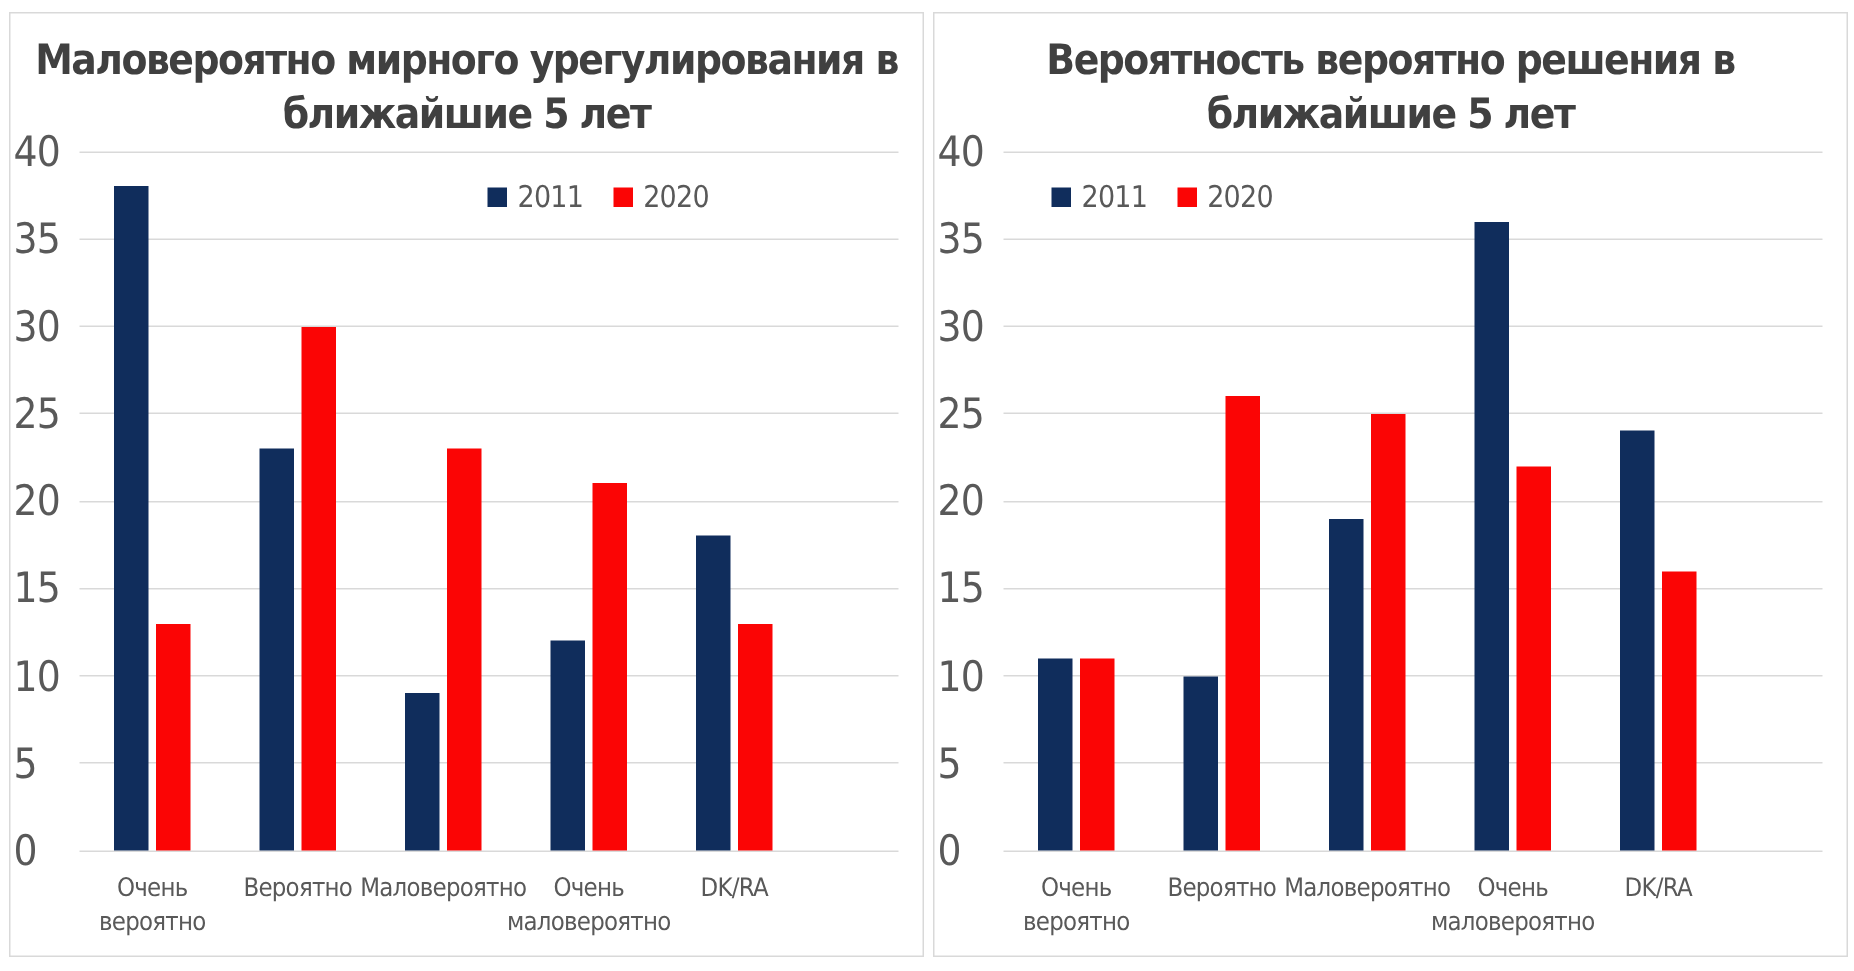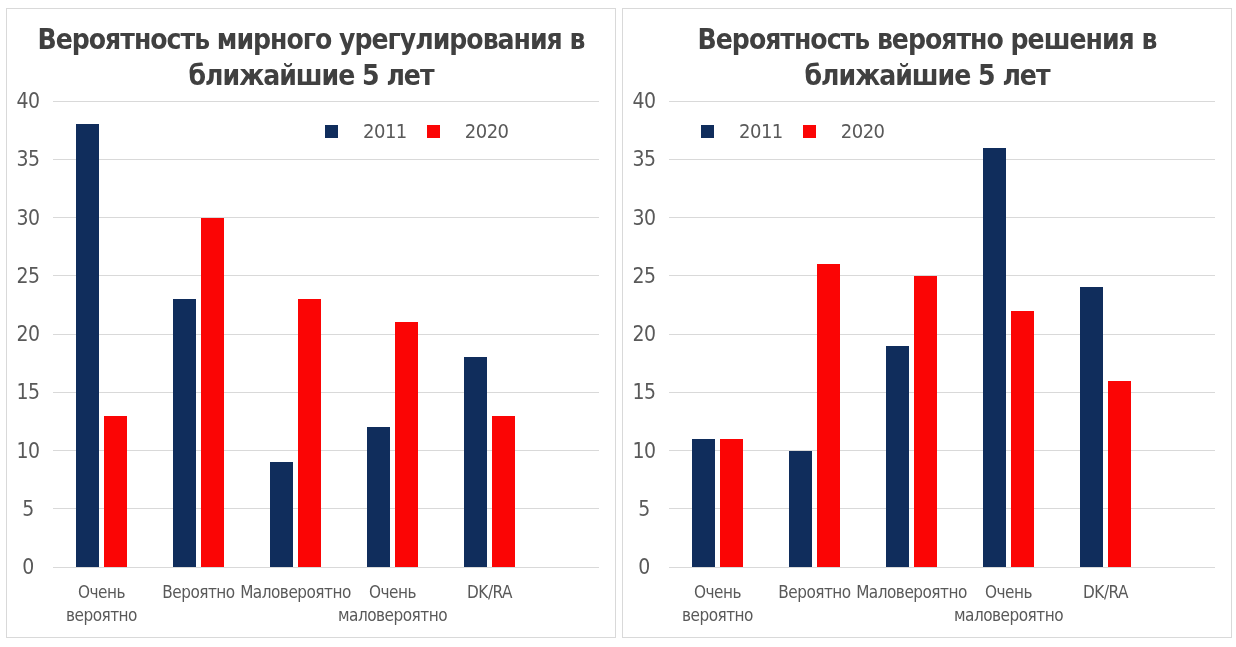--- a/index.html
+++ b/index.html
@@ -24,50 +24,50 @@
   .chart-title{
     position:absolute;top:13px;left:10px;right:10px;
     text-align:center;color:var(--c-title);
     font-weight:bold;font-size:28px;line-height:36px;
     font-stretch:condensed;letter-spacing:-1px;
   }
   .gridline{
     position:absolute;height:1px;background:var(--c-grid);
   }
   .y-tick{
-    position:absolute;width:38px;text-align:center;
-    color:var(--c-axis);font-size:21px;line-height:21px;
+    position:absolute;width:38px;text-align:left;
+    color:var(--c-axis);font-size:28px;line-height:21px;
     font-stretch:condensed;letter-spacing:-0.5px;
     transform:translateY(-50%);
   }
   .bar{position:absolute;}
   .legend{
     position:absolute;display:flex;align-items:center;gap:20px;
   }
   .legend-item{display:flex;align-items:center;gap:7px;}
   .legend-swatch{width:13px;height:13px;display:inline-block;}
   .legend-label{
     color:var(--c-axis);font-size:20px;line-height:20px;
-    font-stretch:condensed;letter-spacing:-0.5px;margin-left:18px;
+    font-stretch:condensed;letter-spacing:-0.5px;
   }
   .x-label{
     position:absolute;display:flex;flex-direction:column;align-items:center;
     color:var(--c-axis);font-size:17px;line-height:23px;
     font-stretch:condensed;letter-spacing:-0.5px;
   }
   .x-label-line{white-space:nowrap;}
   .title-line{white-space:nowrap;}
 </style>
 </head>
 <body>
 
 <div class="page">
   <section class="panel" id="panel-0">
       <div class="chart-title">
-        <div class="title-line">Вероятность мирного урегулирования в</div>
+        <div class="title-line">Маловероятно мирного урегулирования в</div>
         <div class="title-line">ближайшие 5 лет</div>
       </div>
       <div class="gridline" style="left: 46px; width: 546px; top: 557.5px;"></div>
       <div class="y-tick" style="left: 2px; top: 558px;">0</div>
       <div class="gridline" style="left: 46px; width: 546px; top: 499.25px;"></div>
       <div class="y-tick" style="left: 2px; top: 499.75px;">5</div>
       <div class="gridline" style="left: 46px; width: 546px; top: 441px;"></div>
       <div class="y-tick" style="left: 2px; top: 441.5px;">10</div>
       <div class="gridline" style="left: 46px; width: 546px; top: 382.75px;"></div>
       <div class="y-tick" style="left: 2px; top: 383.25px;">15</div>

